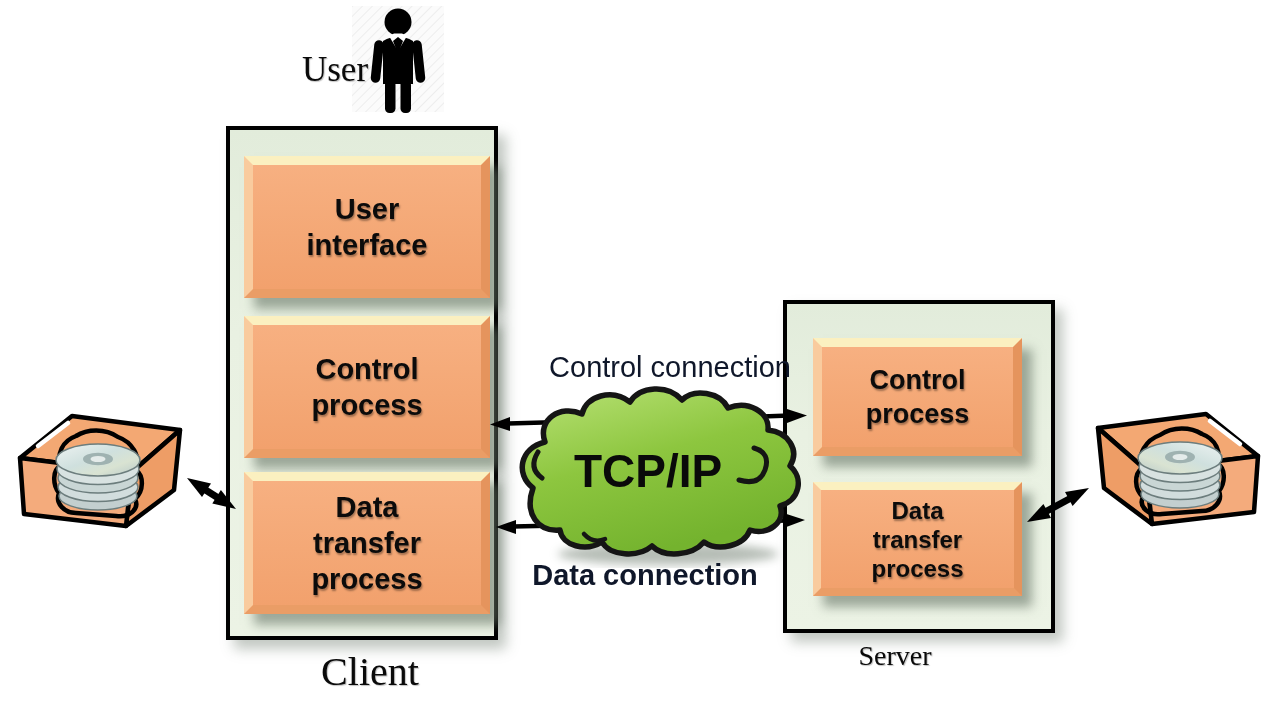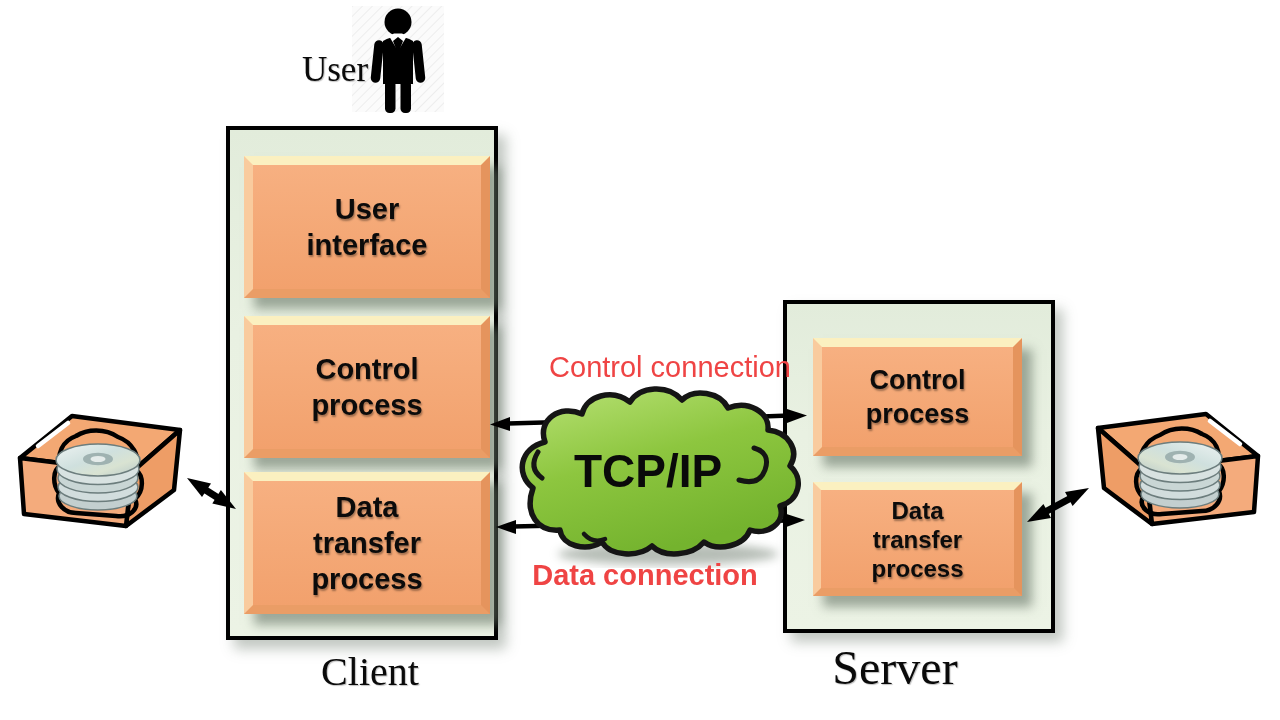--- a/index.html
+++ b/index.html
@@ -45,25 +45,25 @@
   #server-box-0 .lbl{width:130px;}
   #server-box-1 .lbl{width:120px;}
 
   
   .caption{
     position:absolute;text-align:center;color:#0a0a0a;
     text-shadow:1px 1px 1px rgba(0,0,0,.25);
   }
   #user-label{left:280px;top:50px;width:110px;font-size:35px;}
   #client-caption{left:226px;top:648px;width:288px;font-size:40px;}
-  #server-caption{left:760px;top:640px;width:270px;font-size:48px;}
+  #server-caption{left:760px;top:640px;width:270px;font-size:28px;}
 
   
   .connlabel{
-    position:absolute;text-align:center;color:#ef4444;font-size:29px;
+    position:absolute;text-align:center;color:#0f172a;font-size:29px;
   }
   #control-connection-label{left:530px;top:351px;width:280px;}
   #data-connection-label{left:505px;top:559px;width:280px;font-weight:bold;}
 
   #overlay{position:absolute;left:0;top:0;z-index:5;pointer-events:none;}
   .txtlayer{z-index:6;}
 </style>
 </head>
 <body>
 

